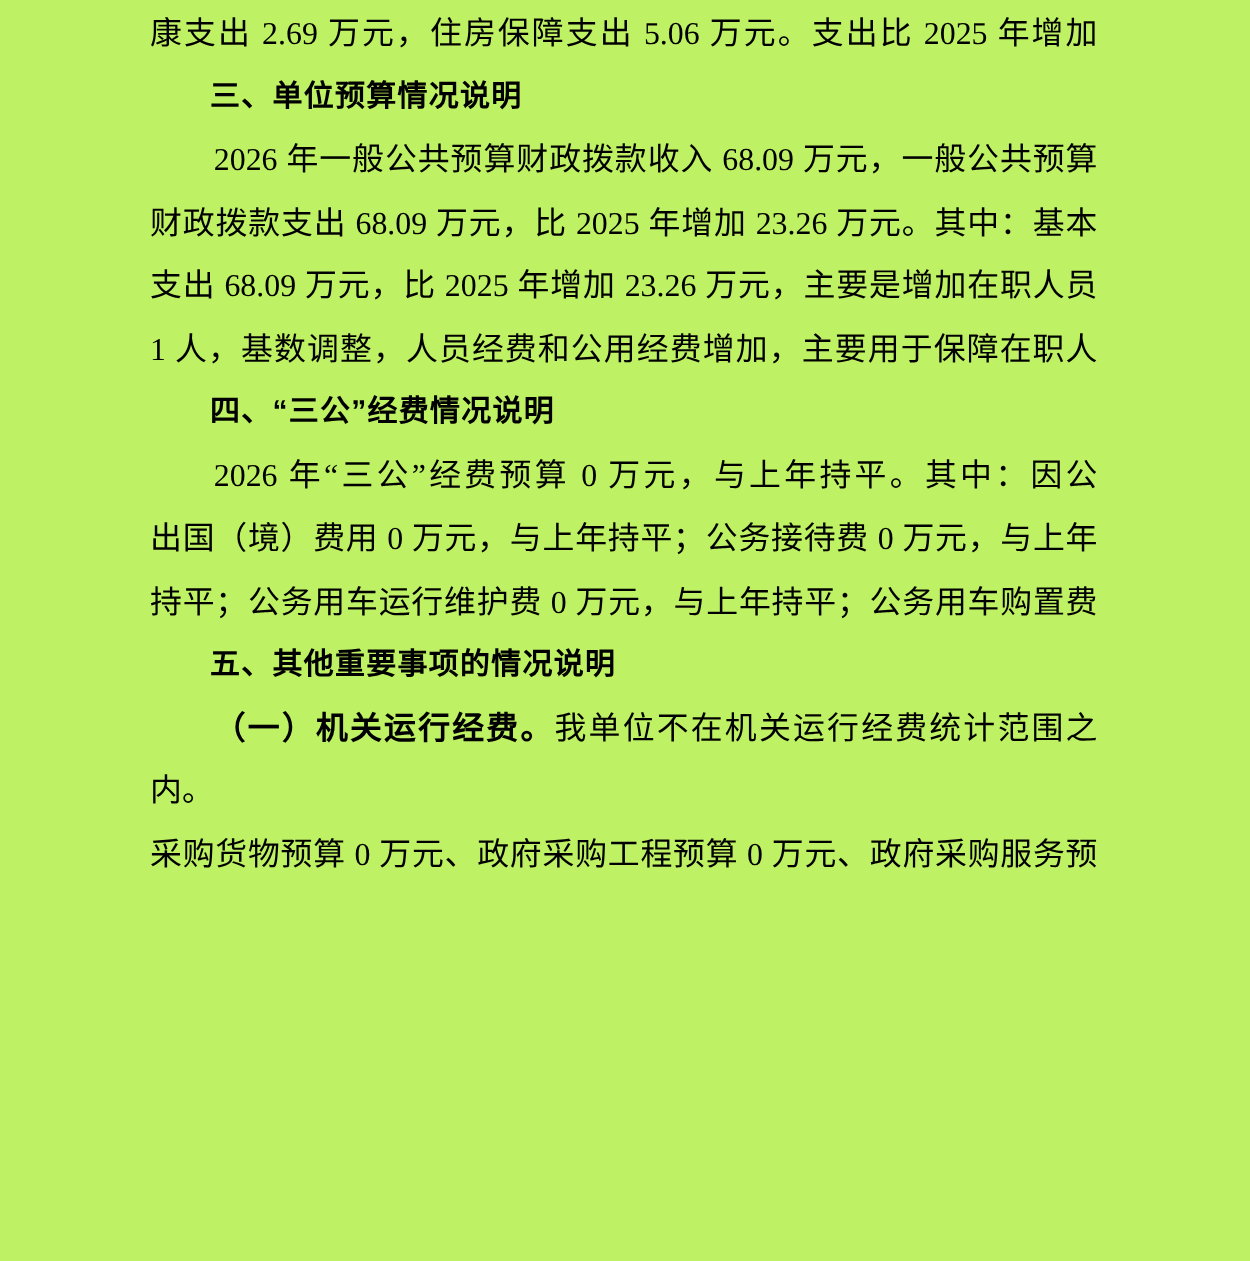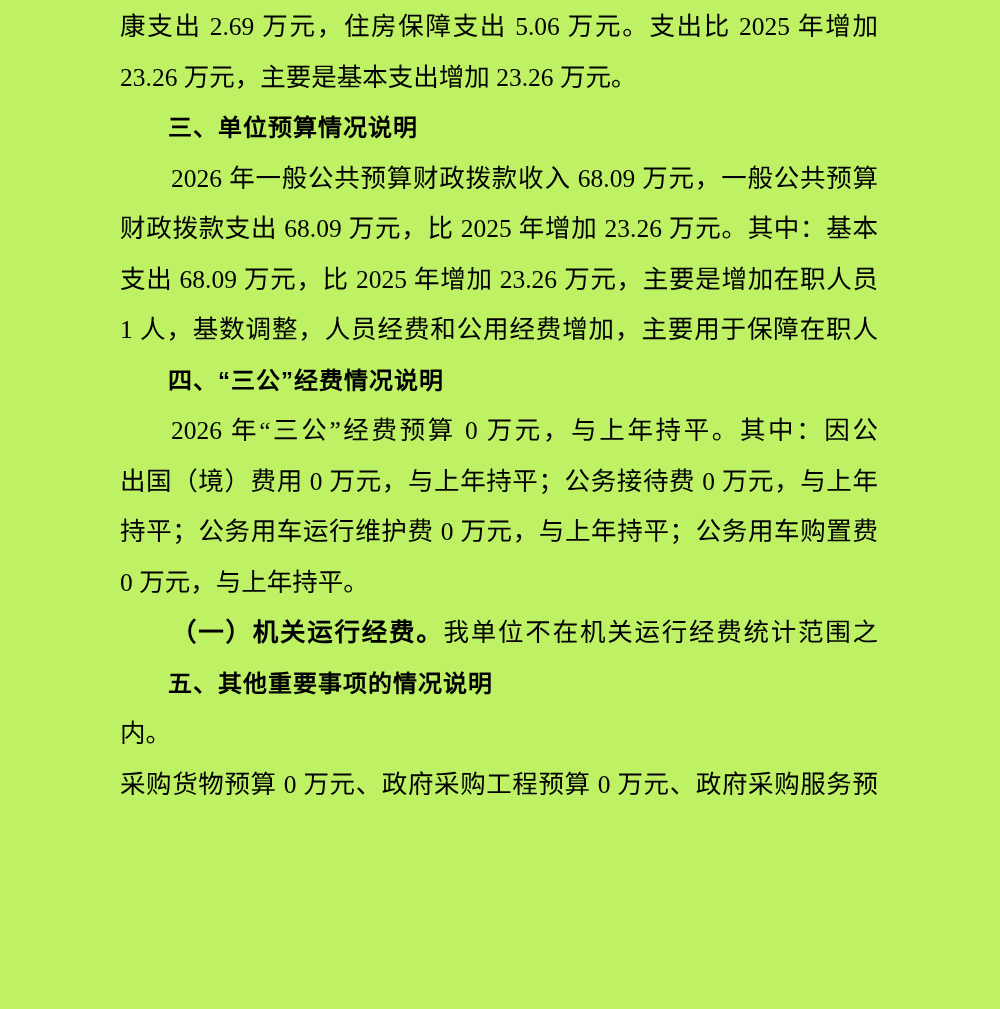--- a/index.html
+++ b/index.html
@@ -50,29 +50,27 @@
   .run-bold {
     font-weight: bold;
   }
 </style>
 </head>
 <body>
 
 <div class="page">
   <div class="doc" id="doc">
       <div class="line fill">康支出 2.69 万元，住房保障支出 5.06 万元。支出比 2025 年增加</div>
-      <div class="line">23.26 万元，主要是基本支出增加 23.26 万元。</div>
       <div class="line heading indent">三、单位预算情况说明</div>
       <div class="line fill indent">2026 年一般公共预算财政拨款收入 68.09 万元，一般公共预算</div>
       <div class="line fill">财政拨款支出 68.09 万元，比 2025 年增加 23.26 万元。其中：基本</div>
       <div class="line fill">支出 68.09 万元，比 2025 年增加 23.26 万元，主要是增加在职人员</div>
       <div class="line fill">1 人，基数调整，人员经费和公用经费增加，主要用于保障在职人</div>
       <div class="line heading indent">四、“三公”经费情况说明</div>
       <div class="line fill indent">2026 年“三公”经费预算 0 万元，与上年持平。其中：因公</div>
       <div class="line fill">出国（境）费用 0 万元，与上年持平；公务接待费 0 万元，与上年</div>
       <div class="line fill">持平；公务用车运行维护费 0 万元，与上年持平；公务用车购置费</div>
-      <div class="line">0 万元，与上年持平。</div>
+      <div class="line heading indent">五、其他重要事项的情况说明</div>
       <div class="line fill indent"><span class="run-bold">（一）机关运行经费。</span><span class="run">我单位不在机关运行经费统计范围之</span></div>
-      <div class="line heading indent">五、其他重要事项的情况说明</div>
       <div class="line">内。</div>
       <div class="line fill">采购货物预算 0 万元、政府采购工程预算 0 万元、政府采购服务预</div>
     </div>
 </div>
 
 </body></html>

